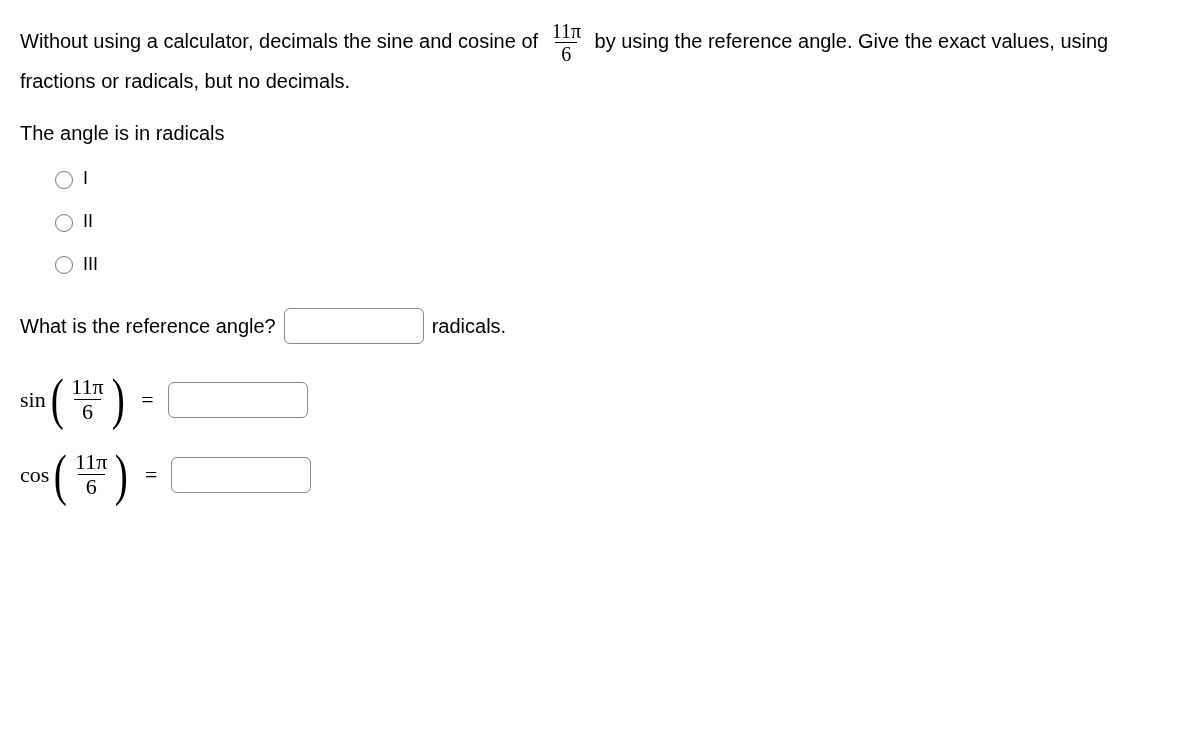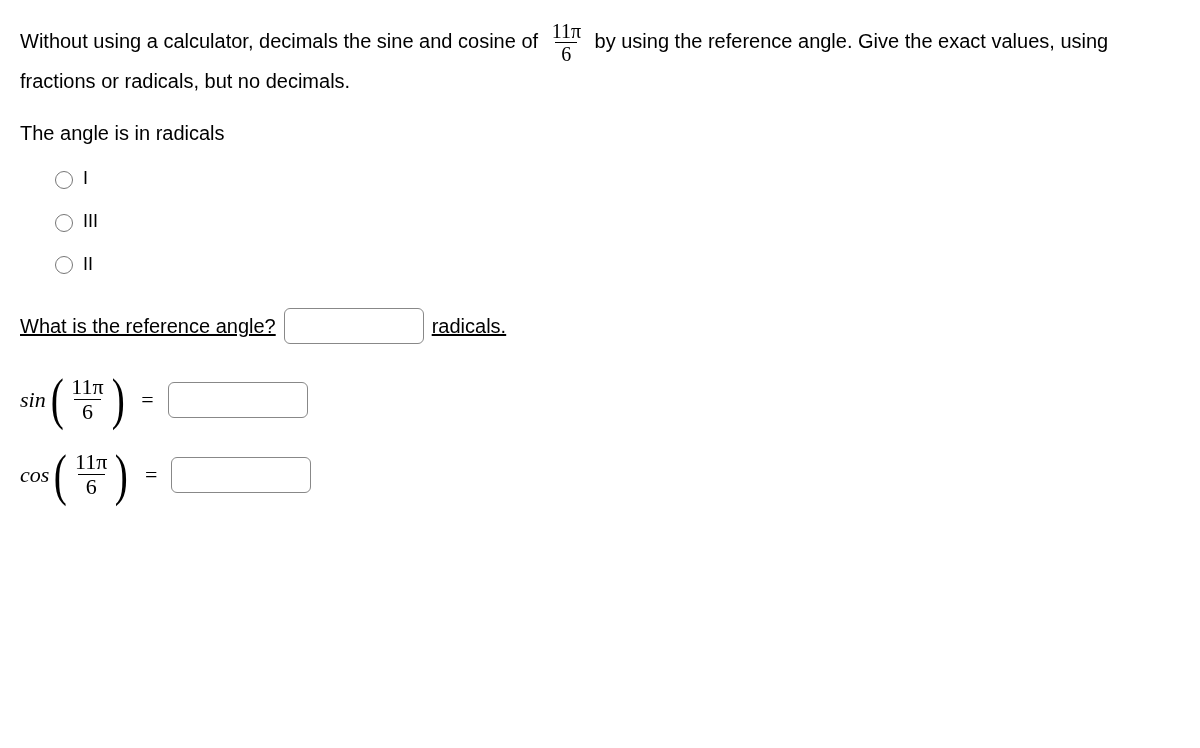--- a/index.html
+++ b/index.html
@@ -48,40 +48,38 @@
       width: 18px;
       height: 18px;
       margin-right: 10px;
       accent-color: #000;
     }
     .ref-angle-row {
       display: flex;
       align-items: center;
       margin: 20px 0 30px 0;
       gap: 8px;
-      text-decoration: underline;
     }
     .answer-input {
       width: 140px;
       height: 36px;
       border: 1px solid #888;
       border-radius: 6px;
       font-size: 16px;
       padding: 4px 8px;
     }
     .func-row {
       display: flex;
       align-items: center;
       margin: 25px 0;
       font-family: 'Times New Roman', serif;
       font-size: 22px;
     }
     .func-name {
       margin-right: 2px;
-      font-style: italic;
     }
     .paren-wrap {
       display: inline-flex;
       align-items: center;
       position: relative;
     }
     .big-paren {
       font-size: 56px;
       font-weight: 200;
       line-height: 0.9;
@@ -120,25 +118,25 @@
 
 <div>The angle is in radicals</div>
 
 <div class="radio-group">
   <label class="radio-option">
     <input type="radio" name="quadrant" style="">
     <span>I</span>
   </label>
   <label class="radio-option">
     <input type="radio" name="quadrant" style="">
-    <span>III</span>
+    <span>II</span>
   </label>
   <label class="radio-option">
     <input type="radio" name="quadrant" style="">
-    <span>II</span>
+    <span>III</span>
   </label>
 </div>
 
 <div class="ref-angle-row">
   <span>What is the reference angle?</span>
   <input type="text" class="answer-input" style="">
   <span>radicals.</span>
 </div>
 
 <div class="func-row">

